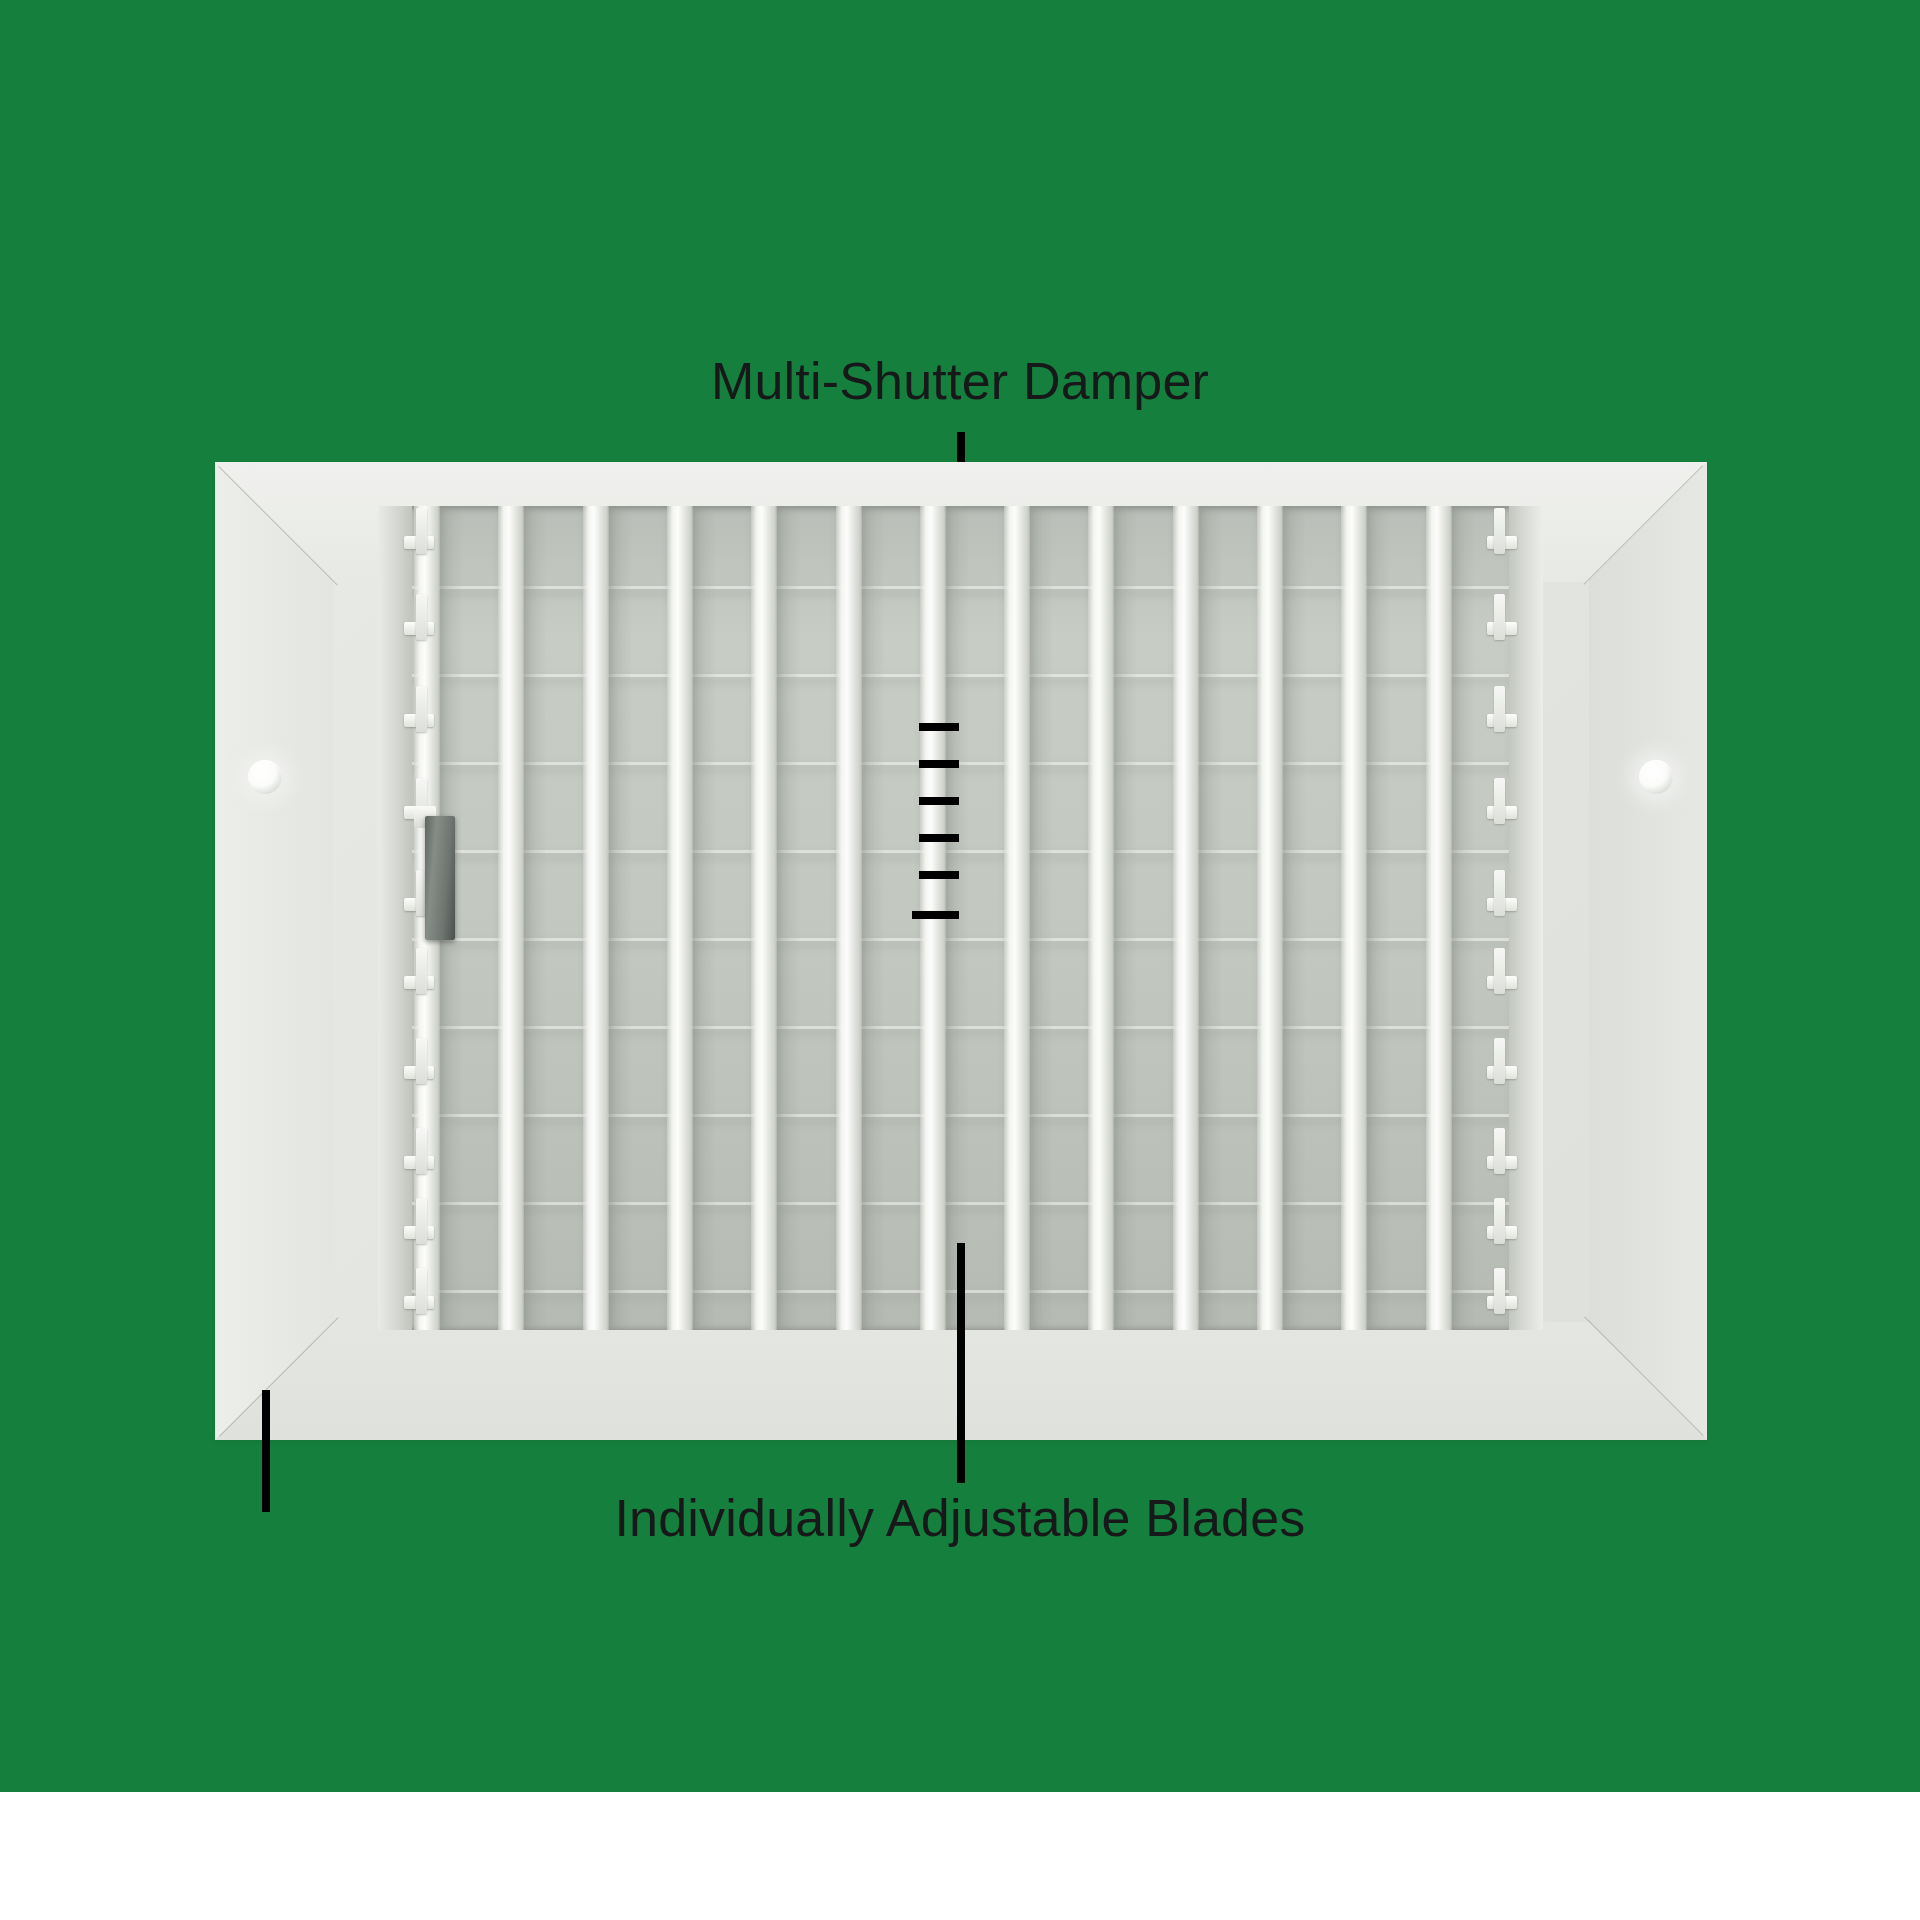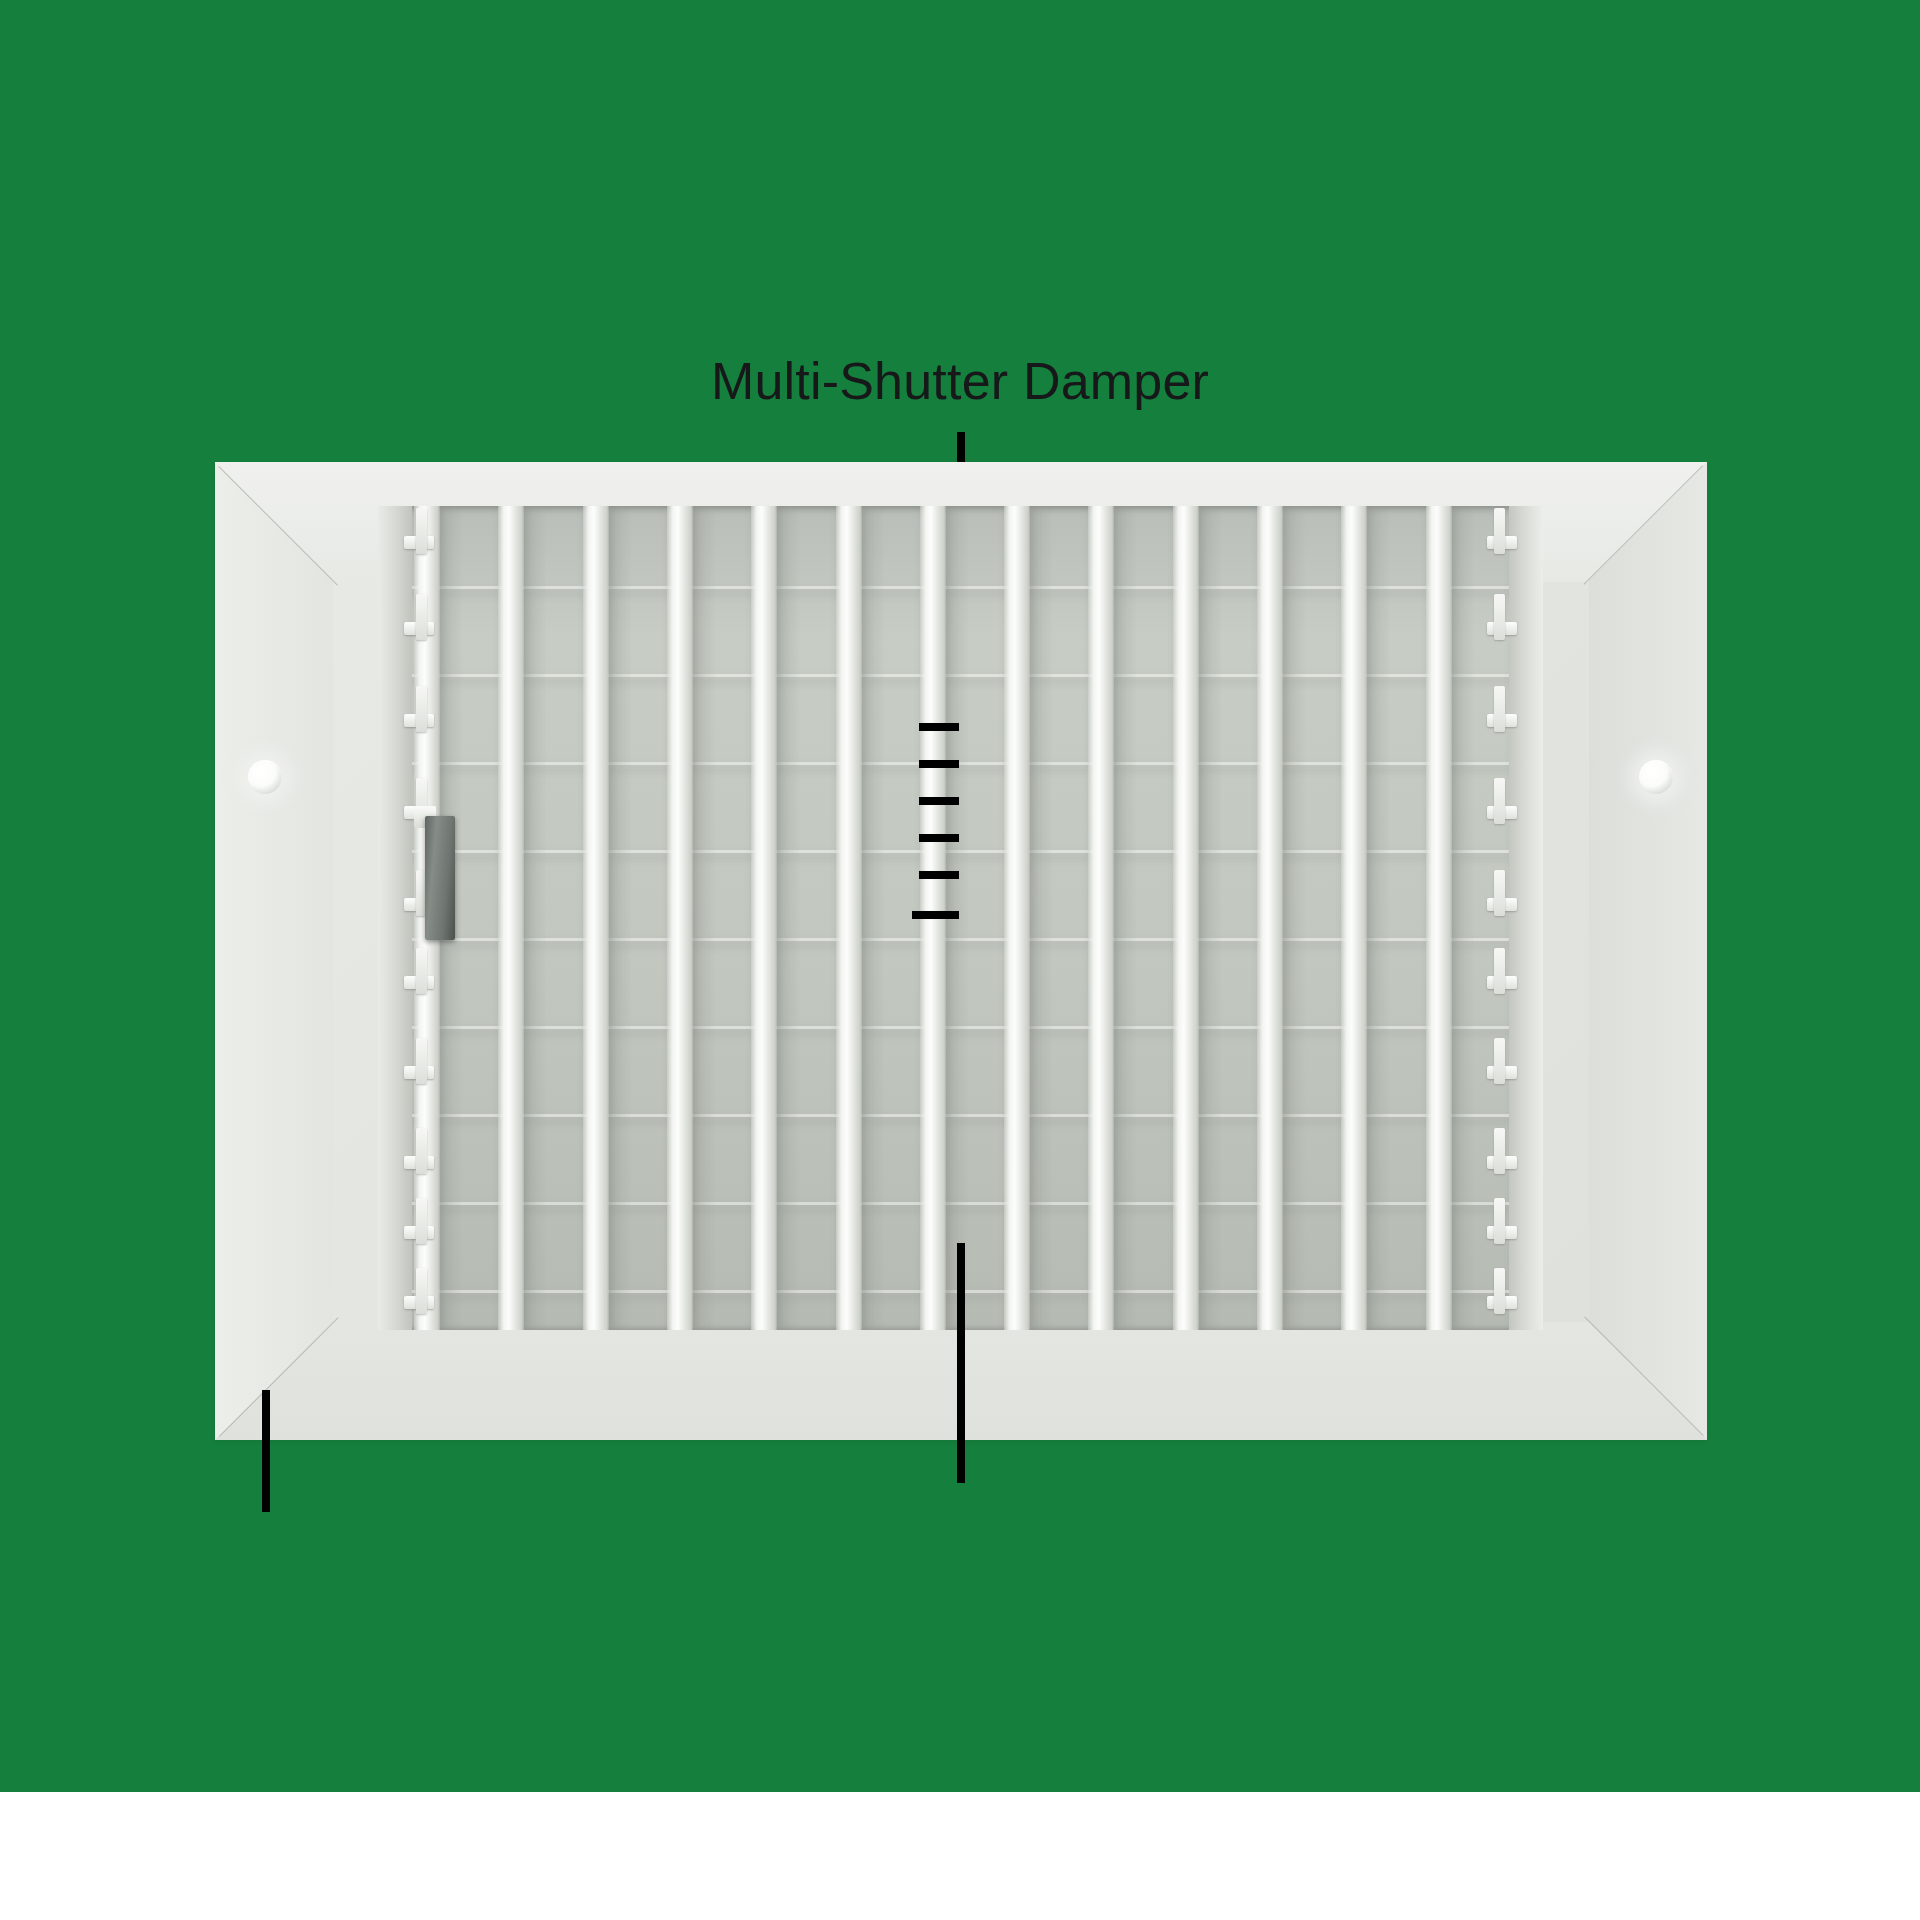--- a/index.html
+++ b/index.html
@@ -436,17 +436,18 @@
   <div id="comb-stack">
       <div class="comb-tick" style="top: 723px;"></div>
       <div class="comb-tick" style="top: 760px;"></div>
       <div class="comb-tick" style="top: 797px;"></div>
       <div class="comb-tick" style="top: 834px;"></div>
       <div class="comb-tick" style="top: 871px;"></div>
       <div class="comb-tick wide" style="top: 911px;"></div>
     </div>
 
   <div class="leader" id="leader-blades"></div>
+  <div class="callout-label" id="label-blades">Individually Adjustable Blades</div>
 
   <div class="leader" id="leader-steel"></div>
 
 
 </div>
 
 </body></html>

